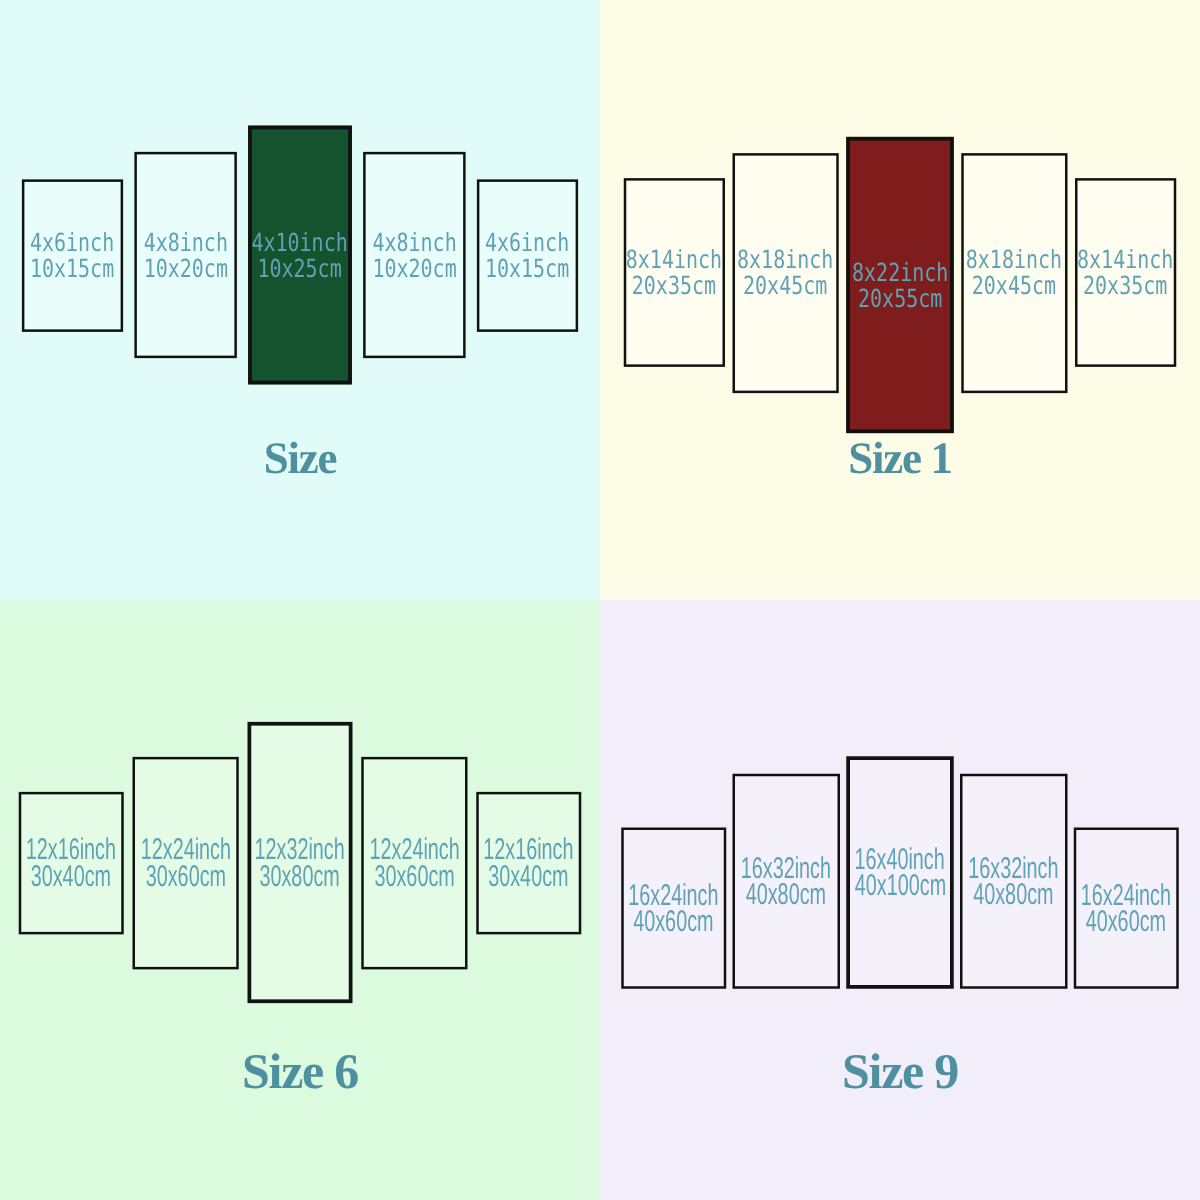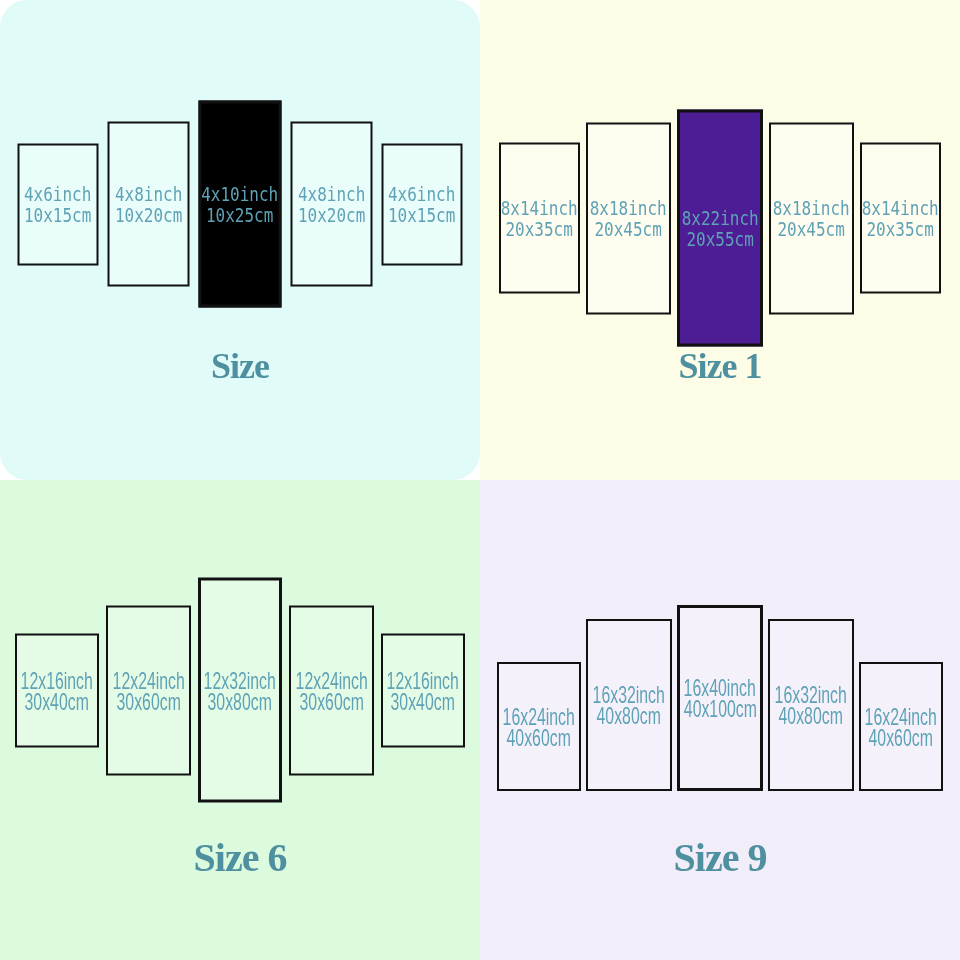--- a/index.html
+++ b/index.html
@@ -6,21 +6,21 @@
   #canvas{
     position:relative;
     width:960px;height:960px;
     overflow:hidden;
     font-family:"Liberation Sans","DejaVu Sans",sans-serif;
   }
   .quadrant{
     position:absolute;
     width:480px;height:480px;
   }
-  #q0{left:0;top:0;border-radius:27px;}
+  #q0{left:0;top:0;}
   #q1{left:480px;top:0;}
   #q2{left:0;top:480px;}
   #q3{left:480px;top:480px;}
 
   .panels-row{
     position:absolute;
     left:50%;
     transform:translate(-50%,-50%);
     display:flex;
     align-items:center;
@@ -77,21 +77,21 @@
   <div class="quadrant" id="q0" style="background: rgb(225, 251, 249);">
     <div class="panels-row ptext-mono" style="top: 204px; gap: 9px;">
         <div class="panel" style="width: 81px; height: 122px; background: rgb(233, 253, 251); border-color: rgb(17, 17, 17); color: rgb(95, 162, 182);">
           <span class="line">4x6inch</span>
           <span class="line">10x15cm</span>
         </div>
         <div class="panel" style="width: 82px; height: 165px; background: rgb(233, 253, 251); border-color: rgb(17, 17, 17); color: rgb(95, 162, 182);">
           <span class="line">4x8inch</span>
           <span class="line">10x20cm</span>
         </div>
-        <div class="panel center" style="width: 83px; height: 207px; background: #000000; border-color: rgb(17, 17, 17); color: rgb(95, 162, 182);">
+        <div class="panel center" style="width: 83px; height: 207px; background: #14532d; border-color: rgb(17, 17, 17); color: rgb(95, 162, 182);">
           <span class="line">4x10inch</span>
           <span class="line">10x25cm</span>
         </div>
         <div class="panel" style="width: 82px; height: 165px; background: rgb(233, 253, 251); border-color: rgb(17, 17, 17); color: rgb(95, 162, 182);">
           <span class="line">4x8inch</span>
           <span class="line">10x20cm</span>
         </div>
         <div class="panel" style="width: 81px; height: 122px; background: rgb(233, 253, 251); border-color: rgb(17, 17, 17); color: rgb(95, 162, 182);">
           <span class="line">4x6inch</span>
           <span class="line">10x15cm</span>
@@ -103,21 +103,21 @@
   <div class="quadrant" id="q1" style="background: rgb(253, 252, 231);">
     <div class="panels-row ptext-mono" style="top: 218px; gap: 6px;">
         <div class="panel" style="width: 81px; height: 151px; background: rgb(254, 253, 240); border-color: rgb(17, 17, 17); color: rgb(95, 162, 182);">
           <span class="line">8x14inch</span>
           <span class="line">20x35cm</span>
         </div>
         <div class="panel" style="width: 85px; height: 192px; background: rgb(254, 253, 240); border-color: rgb(17, 17, 17); color: rgb(95, 162, 182);">
           <span class="line">8x18inch</span>
           <span class="line">20x45cm</span>
         </div>
-        <div class="panel center" style="width: 86px; height: 237px; background: #4c1d95; border-color: rgb(17, 17, 17); color: rgb(95, 162, 182); margin-top: 20px;">
+        <div class="panel center" style="width: 86px; height: 237px; background: #7f1d1d; border-color: rgb(17, 17, 17); color: rgb(95, 162, 182); margin-top: 20px;">
           <span class="line">8x22inch</span>
           <span class="line">20x55cm</span>
         </div>
         <div class="panel" style="width: 85px; height: 192px; background: rgb(254, 253, 240); border-color: rgb(17, 17, 17); color: rgb(95, 162, 182);">
           <span class="line">8x18inch</span>
           <span class="line">20x45cm</span>
         </div>
         <div class="panel" style="width: 81px; height: 151px; background: rgb(254, 253, 240); border-color: rgb(17, 17, 17); color: rgb(95, 162, 182);">
           <span class="line">8x14inch</span>
           <span class="line">20x35cm</span>

